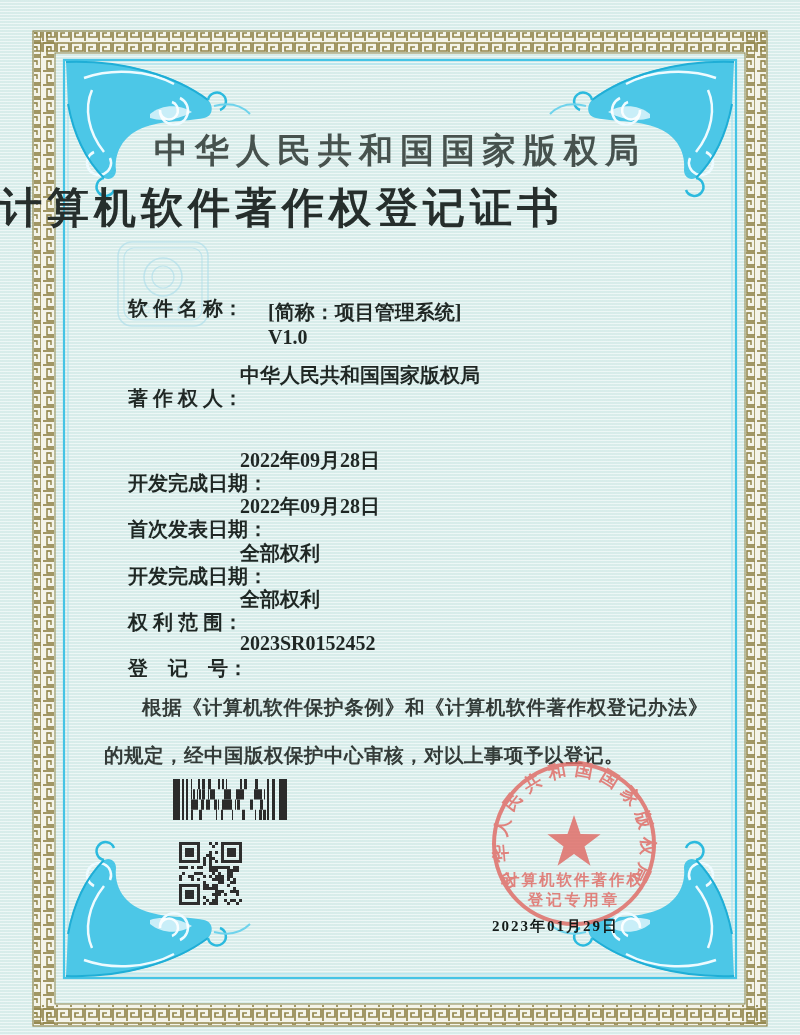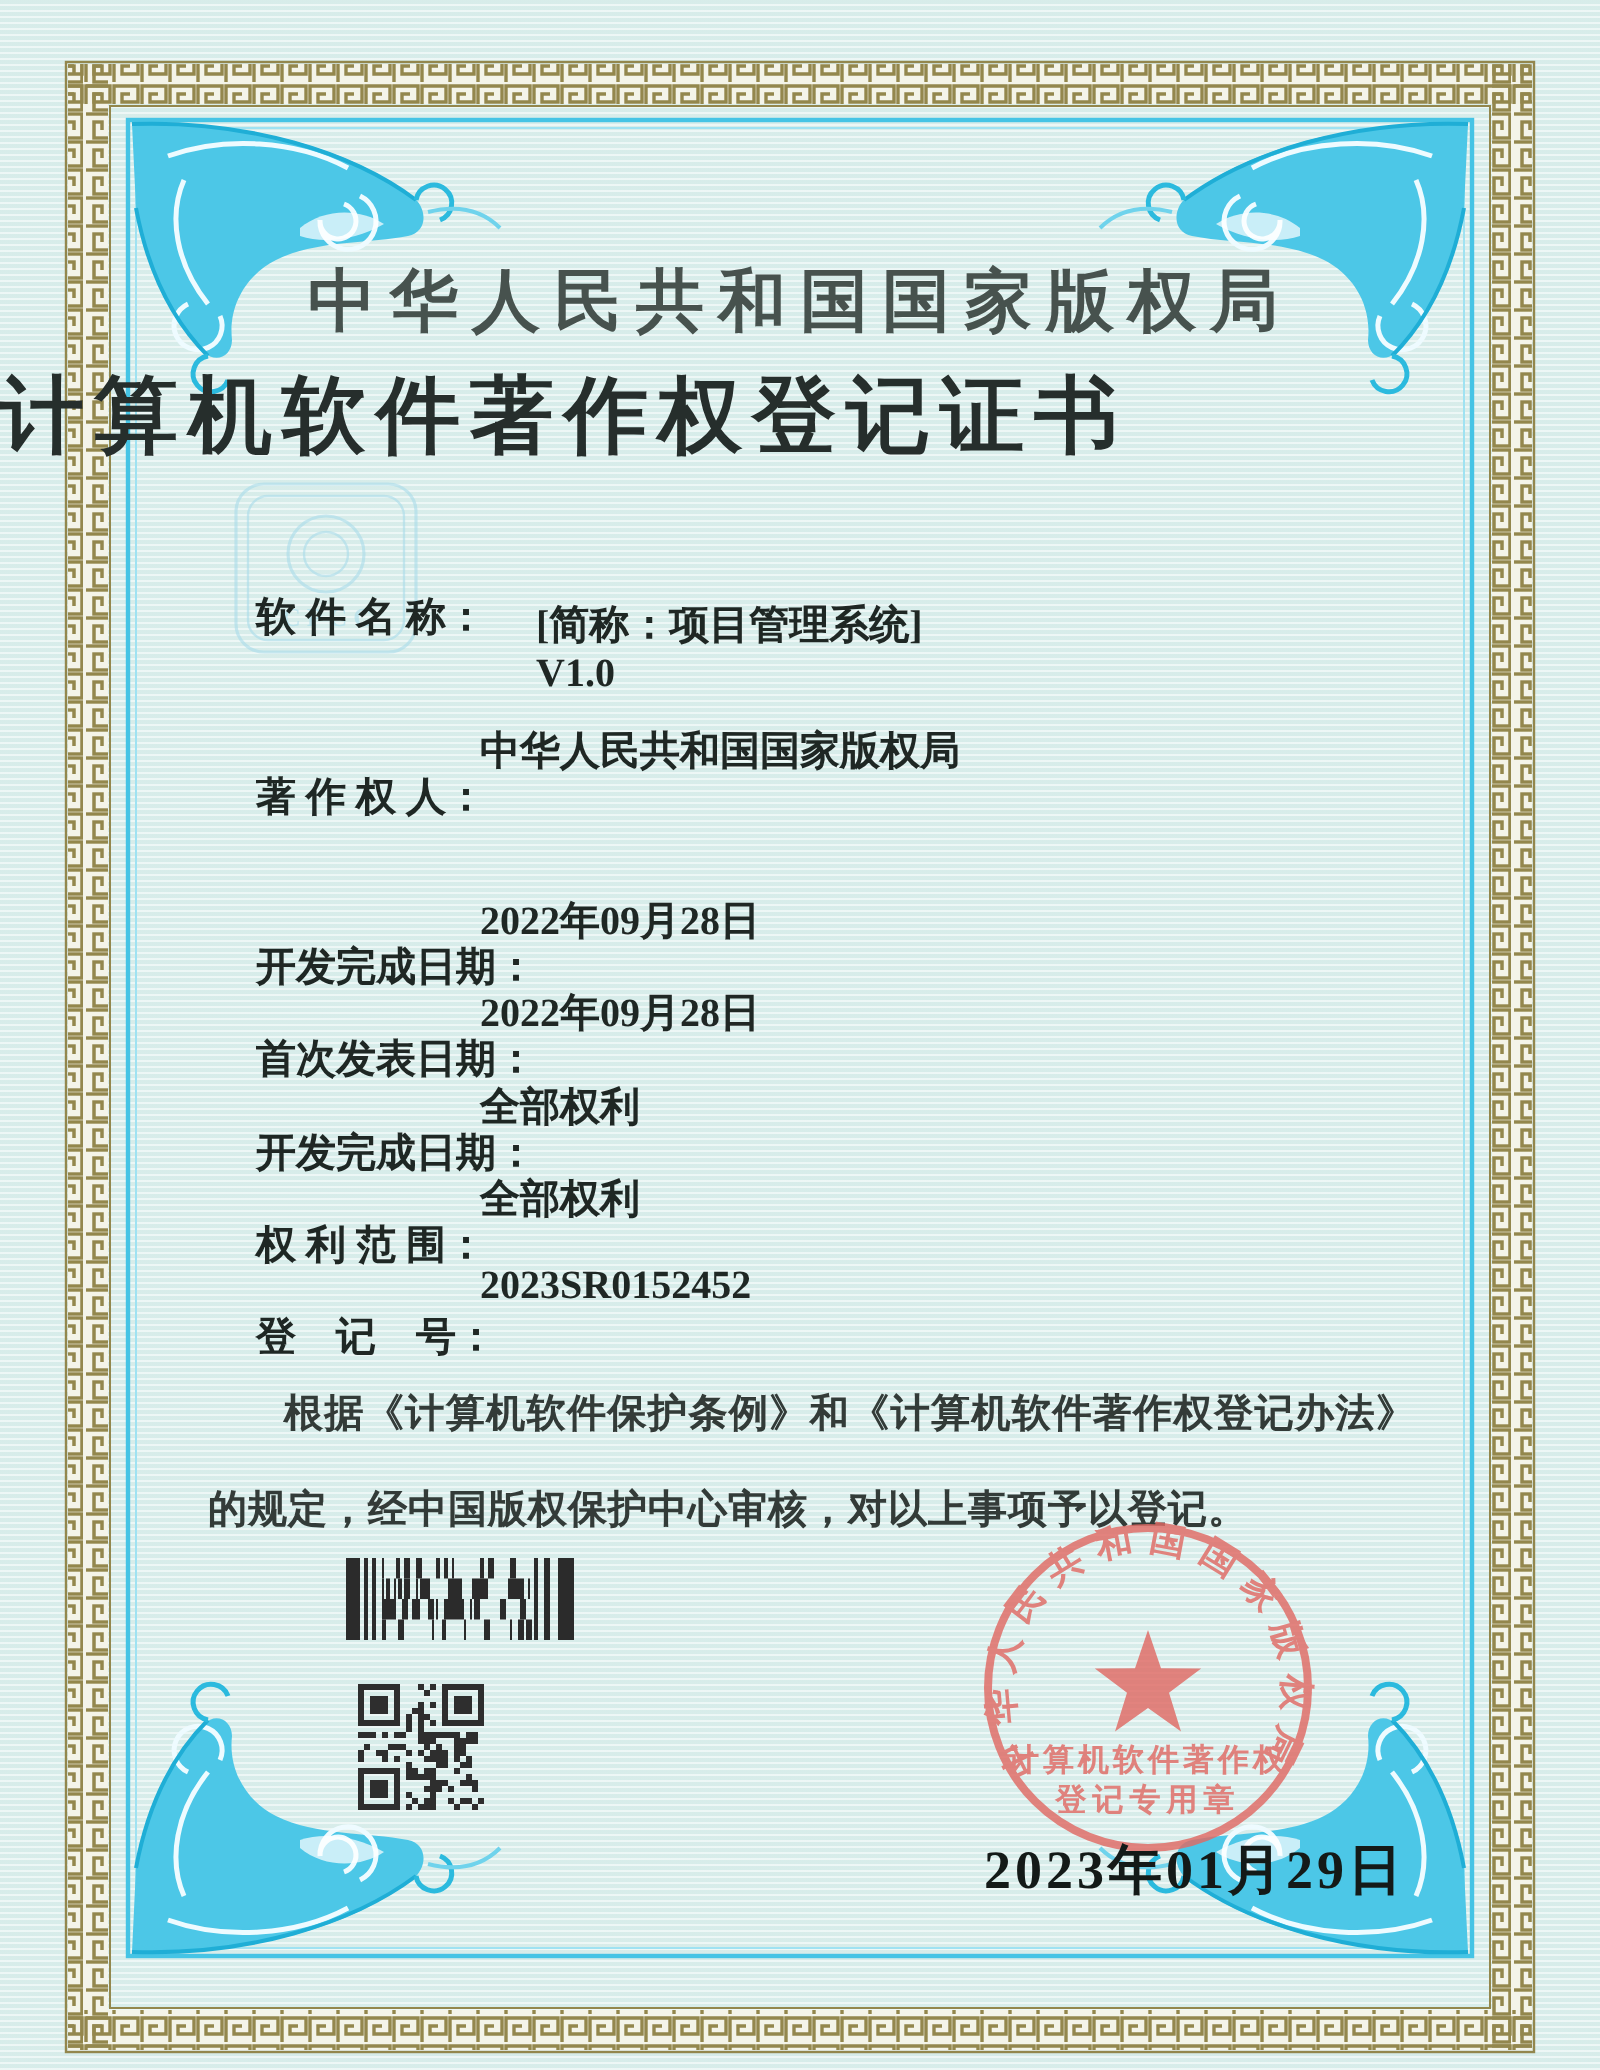--- a/index.html
+++ b/index.html
@@ -40,21 +40,21 @@
   #statement{
     top:664px;left:104px;width:604px;
     font-size:19.5px;line-height:48px;letter-spacing:.5px;
     text-indent:38px;font-weight:bold;color:#333b38;text-align:justify;margin-top:20px;
   }
   
   #serial{top:920px;left:158px;font-size:23px;color:#3a4442;}
   #serial .no{letter-spacing:1px;}
   #serial .num{color:#cf4530;font-family:"DejaVu Sans Mono",monospace;letter-spacing:2px;margin-left:10px;}
   
-  #issue-date{top:917px;left:492px;font-size:27px;font-weight:bold;letter-spacing:2px;color:#141a18;white-space:pre;}
+  #issue-date{top:917px;left:492px;font-size:15px;font-weight:bold;letter-spacing:2px;color:#141a18;white-space:pre;}
   
   #stamp{top:758px;left:488px;opacity:.82;}
   
   #bc-wrap{top:779px;left:173px;}
   #qr-wrap{top:842px;left:179px;}
   
   #wm{top:240px;left:116px;opacity:.6;}
   svg text{font-family:"Liberation Serif","DejaVu Serif",serif;}
 </style>
 </head>

